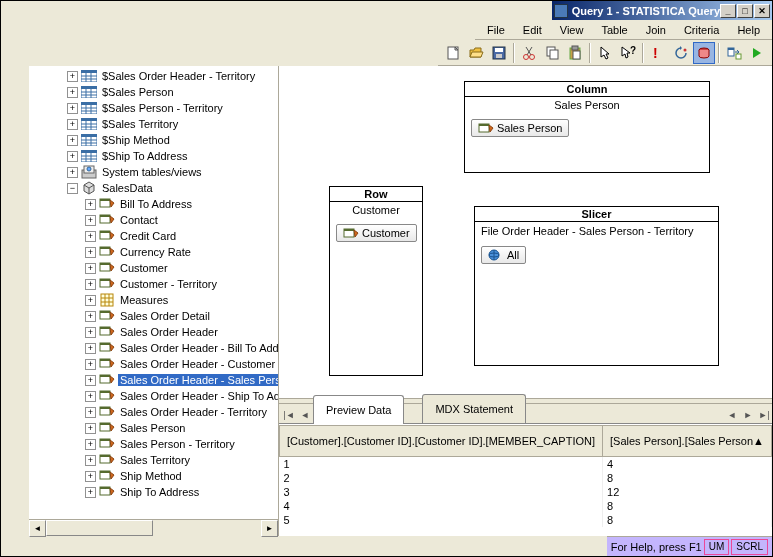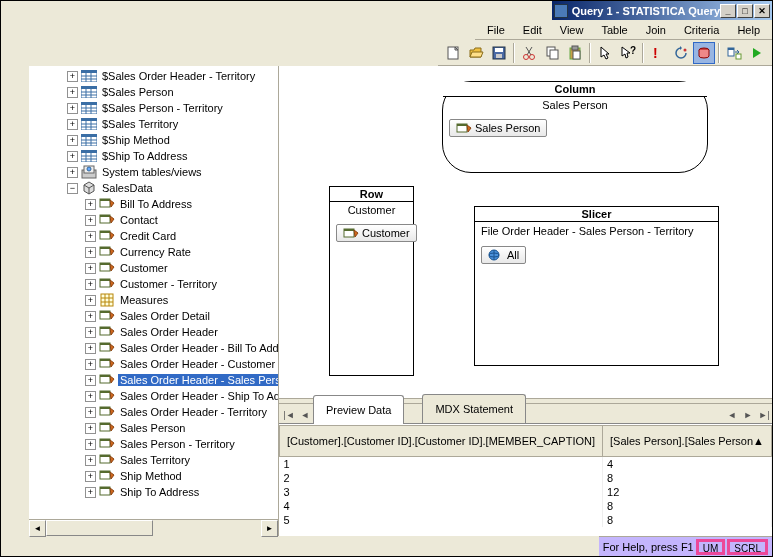--- a/index.html
+++ b/index.html
@@ -40,21 +40,21 @@
 .tabrow { height: 20px; background: #ece9d8; display: flex; align-items: flex-end; padding-left: 2px; border-bottom: 1px solid #888; position: relative; }
 .navarrow { width: 16px; height: 16px; display:flex; align-items:center; justify-content:center; font-size:9px; color:#555; cursor:pointer;}
 .tab { padding: 8px 12px; border: 1px solid #888; border-bottom: none; background: #ece9d8; margin-right: 18px; border-radius: 3px 3px 0 0; cursor:pointer;}
 .tab.active { background: #fff; position: relative; top: 1px; font-weight:normal;}
 .navright { margin-left: auto; display: flex; }
 .grid { flex: 1; overflow: auto; background: #fff; border-top:1px solid #fff;}
 .grid table { border-collapse: collapse; width: 100%; }
 .grid th { background: #ece9d8; border: 1px solid #aca899; font-weight: normal; text-align: left; padding: 1px 7px; height:31px; white-space:nowrap;margin-top:26px;}
 .grid td { border-right: 1px solid #eee; padding: 0 4px; height:14px; font-size:11px;}
 .statusbar { height: 20px; background: #c4b5fd; border-top: 1px solid #aca899; display: flex; align-items: center; padding: 0 4px; }
-.statusbar .cell { border:3px solid #ec4899; padding:0 4px; margin-left:2px; height:16px; line-height:14px; font-size:10px;}
+.statusbar .cell { border:1px solid #ec4899; padding:0 4px; margin-left:2px; height:16px; line-height:14px; font-size:10px;}
 .statusbar .main { flex:1; }
 svg { display:block; }
 </style>
 </head>
 <body>
 
 <div class="window">
 
   <div class="titlebar">
     <div class="appicon"></div>
@@ -491,36 +491,36 @@
         <div class="scroll-track">
             <div class="scroll-thumb"></div>
           </div>
         <div class="scroll-btn">►</div>
       </div>
     </div>
 
     <div class="right-pane">
       <div class="design-area">
 
-        <div class="dbox" style="left:163px; top:15px; width:266px; height:92px;border-radius:29px;">
+        <div class="dbox" style="left:185px; top:15px; width:246px; height:92px;">
           <div class="dbox-header">Column</div>
           <div class="dbox-sub">Sales Person</div>
           <div class="chip">
             <span class="chip-icon" id="cicon1">
                 <svg width="16" height="14" viewBox="0 0 16 14">
                   <rect x="1" y="2" width="10" height="8" fill="#fff" stroke="#556b2f"></rect>
                   <rect x="1" y="2" width="10" height="2" fill="#556b2f"></rect>
                   <path d="M11 3 L15 6 L12 10 Z" fill="#d2691e" stroke="#8b4513"></path>
                 </svg>
               </span>
             <span>Sales Person</span>
           </div>
         </div>
 
-        <div class="dbox" style="left:50px; top:120px; width:85px; height:190px;">
+        <div class="dbox" style="left:50px; top:120px; width:94px; height:190px;">
           <div class="dbox-header">Row</div>
           <div class="dbox-sub">Customer</div>
           <div class="chip">
             <span class="chip-icon" id="cicon2">
                 <svg width="16" height="14" viewBox="0 0 16 14">
                   <rect x="1" y="2" width="10" height="8" fill="#fff" stroke="#556b2f"></rect>
                   <rect x="1" y="2" width="10" height="2" fill="#556b2f"></rect>
                   <path d="M11 3 L15 6 L12 10 Z" fill="#d2691e" stroke="#8b4513"></path>
                 </svg>
               </span>

